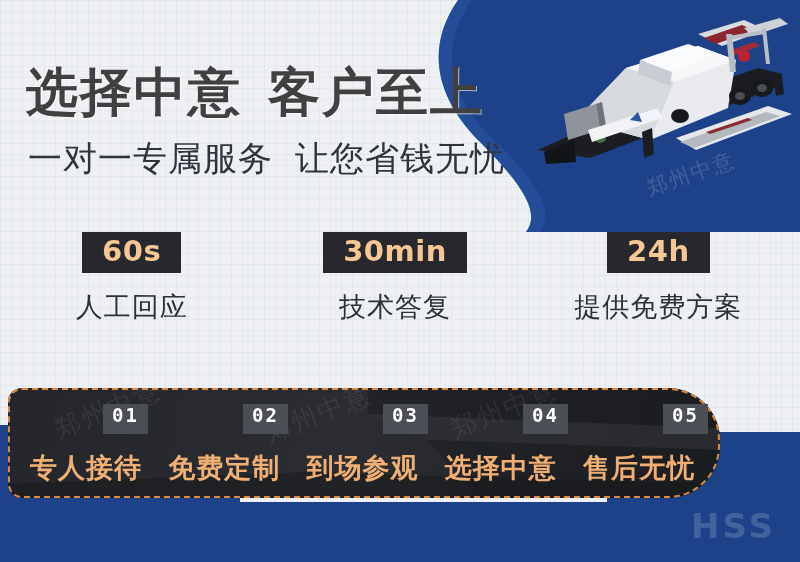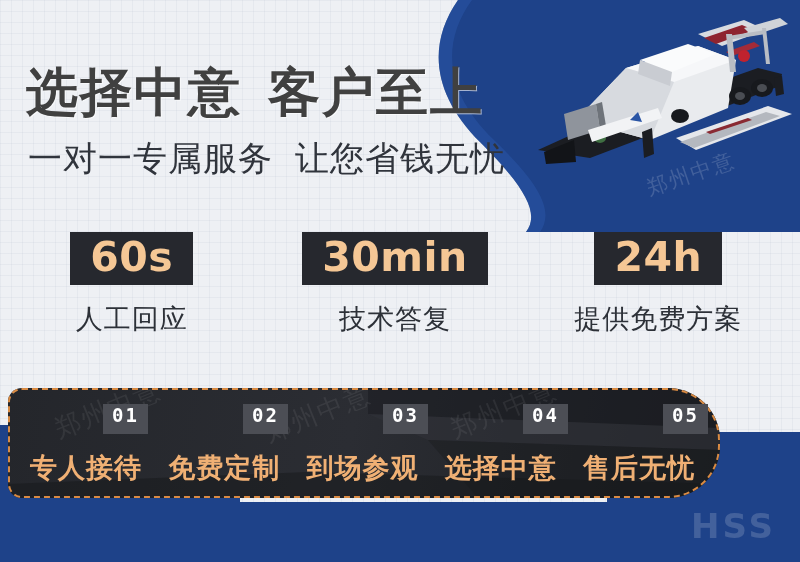--- a/index.html
+++ b/index.html
@@ -61,21 +61,21 @@
   .subline .gap { display:inline-block; width:22px; }
 
   
   .features {
     position:absolute; left:0; top:232px; width:790px; height:110px;
     display:flex;
   }
   .feature { flex:1; display:flex; flex-direction:column; align-items:center; }
   .feat-badge {
     background:#26282e; color:#f5c795;
-    font-size:41px; font-weight:bold;
+    font-size:29px; font-weight:bold;
     padding:5px 20px 7px; line-height:1;
     font-family:"DejaVu Sans", sans-serif;
     letter-spacing:.5px;
   }
   .feat-label {
     margin-top:16px; font-size:27px; color:#2d3138;
     letter-spacing:1px; font-family:"DejaVu Sans", sans-serif;
     white-space:nowrap;
   }
 

